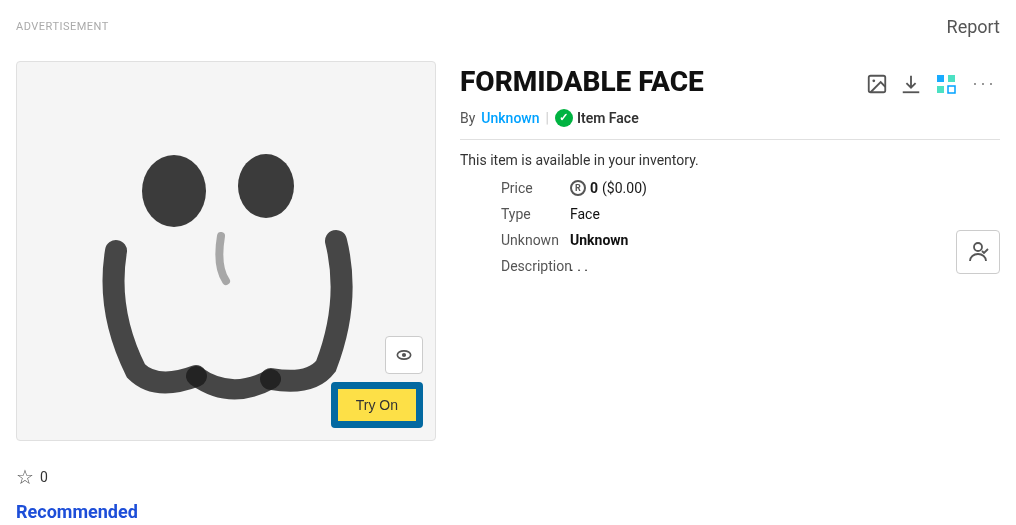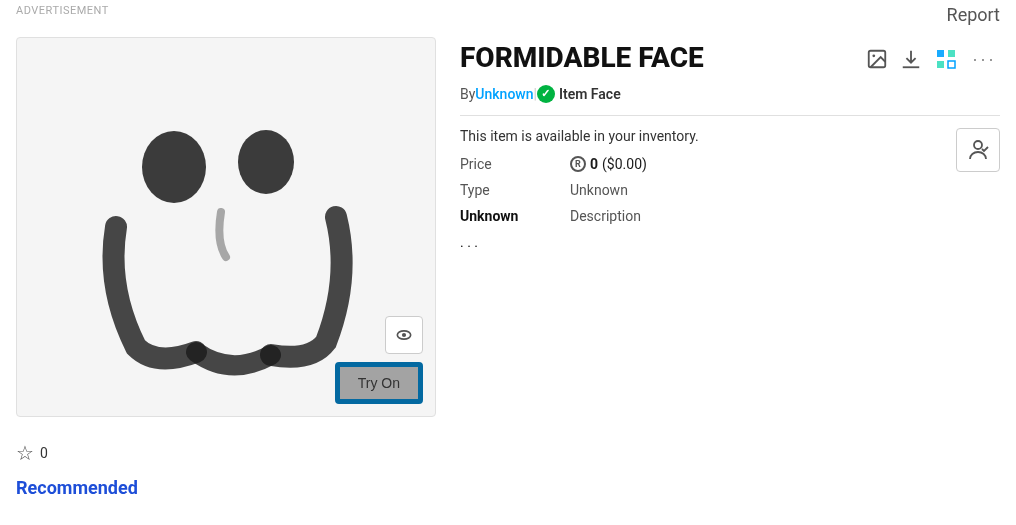--- a/index.html
+++ b/index.html
@@ -6,22 +6,22 @@
     body {
       font-family: -apple-system, BlinkMacSystemFont, 'Segoe UI', Roboto, sans-serif;
       background: #fff;
       color: #1a1a1a;
       font-size: 14px;
     }
 
     .top-bar {
       display: flex;
       justify-content: space-between;
-      align-items: flex-start;
-      padding: 4px 16px;
+      align-items: center;
+      padding: 16px 16px;
       font-size: 11px;
       color: #aaa;
     }
 
     .advertisement-label {
       color: #aaa;
       font-size: 11px;
       letter-spacing: 0.5px;
     }
 
@@ -82,38 +82,38 @@
       background: #fff;
       border-radius: 4px;
       display: flex;
       align-items: center;
       justify-content: center;
       cursor: pointer;
     }
 
     .try-on-btn {
       padding: 8px 18px;
-      border: 5px solid #0369a1;
-      background: #a3a3a3;
+      border: 7px solid #0369a1;
+      background: #fde047;
       border-radius: 4px;
       cursor: pointer;
       font-size: 14px;
       color: #333;
       white-space: nowrap;
     }
 
     .details-section {
       flex: 1;
       padding-top: 4px;
     }
 
     .detail-header {
       display: flex;
       justify-content: space-between;
-      align-items: flex-start;
+      align-items: center;
     }
 
     .item-title {
       font-size: 28px;
       font-weight: 800;
       color: #111;
       line-height: 1.2;
       max-width: 420px;
     }
 
@@ -137,20 +137,21 @@
 
     .customize-icon {
       color: #00a2ff;
       display: flex;
       align-items: center;
     }
 
     .by-line {
       display: flex;
       align-items: center;
+      gap: 6px;
       margin-top: 10px;
       font-size: 14px;
       color: #555;
     }
 
     .by-line a {
       color: #00a2ff;
       text-decoration: none;
       font-weight: 500;
     }
@@ -192,20 +193,21 @@
       display: grid;
       grid-template-columns: 110px 1fr;
       gap: 10px 0;
       font-size: 14px;
       align-items: start;
     }
 
     .info-label {
       color: #555;
       font-weight: 400;
+      margin-left: 41px;
     }
 
     .info-value {
       color: #111;
       font-weight: 400;
     }
 
     .info-value.bold {
       font-weight: 700;
     }
@@ -224,21 +226,21 @@
       display: inline-flex;
       align-items: center;
       justify-content: center;
       font-size: 9px;
       font-weight: bold;
       color: #555;
     }
 
     .item-actions-row {
       display: flex;
-      align-items: flex-start;
+      align-items: flex-end;
       gap: 16px;
     }
 
     .equip-button {
       width: 44px;
       height: 44px;
       border: 1px solid #ccc;
       background: #fff;
       border-radius: 4px;
       display: flex;
@@ -378,20 +380,21 @@
 
         <div class="info-grid">
           <span class="info-label">Price</span>
           <div class="price-value">
             <span class="robux-icon">R</span>
             <span style="font-weight:700">0</span>
             <span>($0.00)</span>
           </div>
 
           <span class="info-label">Type</span>
+          <span class="info-value">Face</span>
 
           <span class="info-label">Unknown</span>
           <span class="info-value bold">Unknown</span>
 
           <span class="info-label">Description</span>
           <span class="info-value">. . .</span>
         </div>
       </div>
 
       <div class="equip-button">

